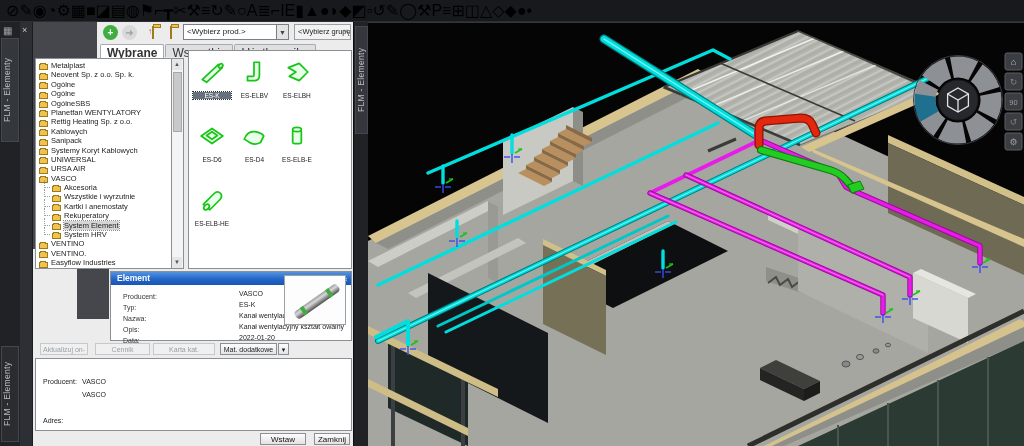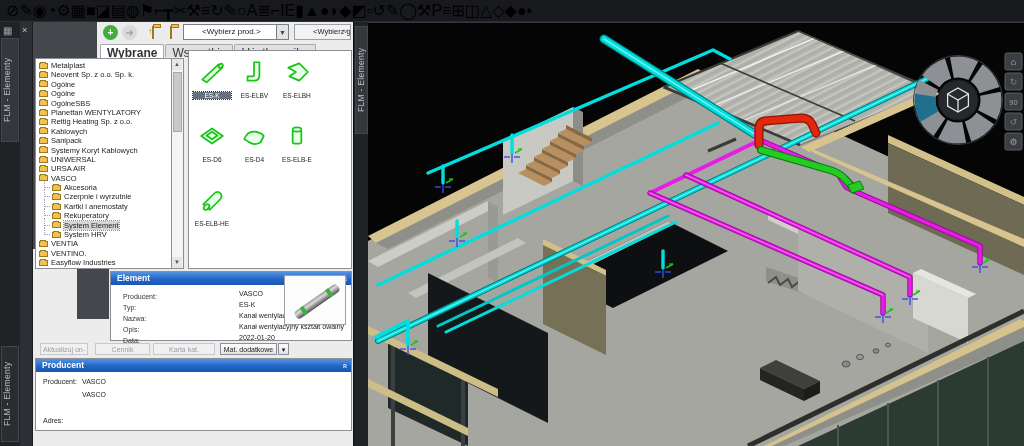--- a/index.html
+++ b/index.html
@@ -28,36 +28,36 @@
   .gutter{position:absolute;left:0;top:0;width:64px;height:226px;background:#ececec;}
   #ptoolbar{position:absolute;left:0;top:0;width:320px;height:21px;}
   .pico{position:absolute;top:3px;width:15px;height:15px;text-align:center;line-height:15px;font-size:10px;}
   #btn-add{left:70px;background:#3fae3f;color:#fff;border-radius:50%;font-weight:bold;}
   #btn-fwd{left:89px;background:#d9d9d9;color:#9aa0a5;border-radius:50%;}
   .folico{position:relative;width:13px;height:9px;background:#f2c24e;border:1px solid #a07a1e;margin-top:3px;}
   .folico::before{content:"";position:absolute;left:0;top:-3px;width:6px;height:2px;background:#f2c24e;border:1px solid #a07a1e;}
   #btn-folup{left:112px;} #btn-fol{left:130px;}
   .upmark{position:absolute;left:3px;top:-1px;font-size:8px;color:#b55f10;font-weight:bold;}
   .combo{position:absolute;top:2px;height:16px;background:#fff;border:1px solid #7a7f84;
-    font-size:8px;color:#222;padding:2px 2px 0 18px;white-space:nowrap;overflow:hidden;}
+    font-size:8px;color:#222;padding:2px 2px 0 3px;white-space:nowrap;overflow:hidden;}
   #combo-prod{left:150px;width:94px;}
   .combo-btn{position:absolute;top:2px;width:13px;height:16px;background:#e3e3e3;border:1px solid #7a7f84;
     font-size:7px;text-align:center;line-height:15px;color:#444;}
   #combo-prod-btn{left:243px;}
   #combo-grp{left:261px;width:57px;background:#f2f2f2;border:1px solid #9aa0a6;font-size:7.5px;padding-right:10px;}
   #combo-grp .chev{position:absolute;right:2px;top:2px;color:#666;font-size:8px;}
 
   #ptabs{position:absolute;left:67px;top:22px;height:14px;display:flex;}
   .ptab{height:13px;margin-right:1px;padding:1px 6px 0;font-size:12px;color:#333;
     background:#e0e0e0;border:1px solid #a6abb0;border-bottom:none;border-radius:2px 2px 0 0;}
   .ptab.active{background:#fff;height:14px;font-weight:bold;}
 
   #tree{position:absolute;left:2px;top:36px;width:137px;height:211px;background:#fff;
     border:1px solid #8b9096;overflow:hidden;padding:2px 0 0 2px;}
-  .trow{height:9.4px;line-height:9.4px;font-size:7.5px;color:#222;white-space:nowrap;display:flex;align-items:center;}
+  .trow{height:9.4px;line-height:9.4px;font-size:7.5px;color:#222;white-space:nowrap;display:flex;align-items:flex-end;}
   .trow .fol{display:inline-block;width:9px;height:6px;background:#f2c24e;border:1px solid #9b7a1e;margin:0 3px 0 1px;flex:none;position:relative;}
   .trow .fol::before{content:"";position:absolute;left:0;top:-2px;width:4px;height:1px;background:#f2c24e;border:1px solid #9b7a1e;border-bottom:none;}
   .trow.sub{padding-left:13px;position:relative;}
   .trow.sub::before{content:"";position:absolute;left:6px;top:-3px;width:5px;height:7px;
     border-left:1px dotted #9aa0a5;border-bottom:1px dotted #9aa0a5;}
   .trow.sel .tlabel{background:#d5d5d5;outline:1px dotted #8a8a8a;}
   #tree-scroll{position:absolute;left:139px;top:36px;width:12px;height:211px;background:#f4f4f4;border:1px solid #8b9096;border-left:none;}
   .sarrow{position:absolute;left:0;width:10px;height:11px;background:#e6e6e6;color:#555;font-size:6px;text-align:center;line-height:11px;}
   #tree-thumbbar{position:absolute;left:1px;top:13px;width:9px;height:60px;background:#c9c9c9;border:1px solid #a8a8a8;}
 
@@ -323,21 +323,21 @@
         <span class="tlabel">VASCO</span>
       </div>
 
       <div class="trow sub">
         <span class="fol"></span>
         <span class="tlabel">Akcesoria</span>
       </div>
 
       <div class="trow sub">
         <span class="fol"></span>
-        <span class="tlabel">Czerpnie i wyrzutnie</span>
+        <span class="tlabel">Wszystkie i wyrzutnie</span>
       </div>
 
       <div class="trow sub">
         <span class="fol"></span>
         <span class="tlabel">Kartki i anemostaty</span>
       </div>
 
       <div class="trow sub">
         <span class="fol"></span>
         <span class="tlabel">Rekuperatory</span>
@@ -348,21 +348,21 @@
         <span class="tlabel">System Element</span>
       </div>
 
       <div class="trow sub">
         <span class="fol"></span>
         <span class="tlabel">System HRV</span>
       </div>
 
       <div class="trow">
         <span class="fol"></span>
-        <span class="tlabel">VENTIA</span>
+        <span class="tlabel">VENTINO</span>
       </div>
 
       <div class="trow">
         <span class="fol"></span>
         <span class="tlabel">VENTINO.</span>
       </div>
 
       <div class="trow">
         <span class="fol"></span>
         <span class="tlabel">Easyflow Industries</span>
@@ -473,45 +473,45 @@
       <span class="pbtn dis" id="eb1">Cennik</span>
 
       <span class="pbtn dis" id="eb2">Karta kat.</span>
 
       <span class="pbtn" id="eb3">Mat. dodatkowe</span>
 
   </div>
   <span class="pbtn" id="eb-drop" style="position:absolute;top:321px;">▾</span>
 
   <div class="secbox" id="producer-box">
-    <div class="sechdr">
-      <span>Producent</span>
-      <span class="dblchev">«</span>
+    <div class="secbody" style="padding-top:3px;">
+
+        <div class="frow">
+          <span class="flabel">Producent:</span><span class="fvalue">VASCO</span>
+        </div>
+
+        <div class="frow">
+          <span class="flabel"></span><span class="fvalue">VASCO</span>
+        </div>
+
+        <div class="frow">
+          <span class="flabel"></span><span class="fvalue"></span>
+        </div>
+
+        <div class="frow">
+          <span class="flabel">Adres:</span><span class="fvalue"></span>
+        </div>
+
     </div>
-    <div class="secbody" style="padding-top:3px;">
-
-        <div class="frow">
-          <span class="flabel">Producent:</span><span class="fvalue">VASCO</span>
-        </div>
-
-        <div class="frow">
-          <span class="flabel"></span><span class="fvalue">VASCO</span>
-        </div>
-
-        <div class="frow">
-          <span class="flabel"></span><span class="fvalue"></span>
-        </div>
-
-        <div class="frow">
-          <span class="flabel">Adres:</span><span class="fvalue"></span>
-        </div>
-
-    </div>
-  </div>
-
+  </div>
+
+  <div id="footer">
+    <span class="fbtn" id="fb-insert">Wstaw</span>
+    <span class="fbtn" id="fb-close">Zamknij</span>
+  </div>
 </div>
 
 <div id="rstrip">
   <div class="vtab">FLM - Elementy</div>
 </div>
 
 <div id="viewport">
 <svg width="656" height="423" viewBox="0 0 656 423">
   <defs>
     <pattern id="hat" width="7" height="7" patternUnits="userSpaceOnUse" patternTransform="rotate(-27)">

